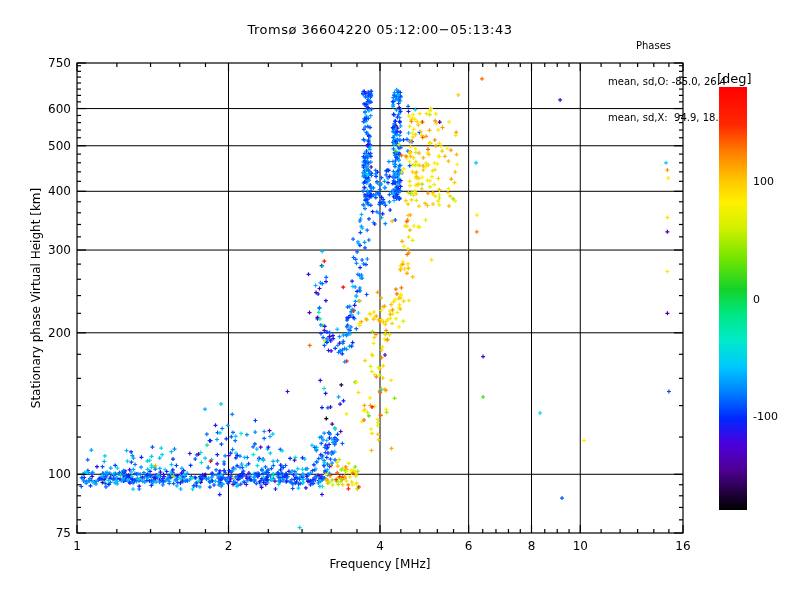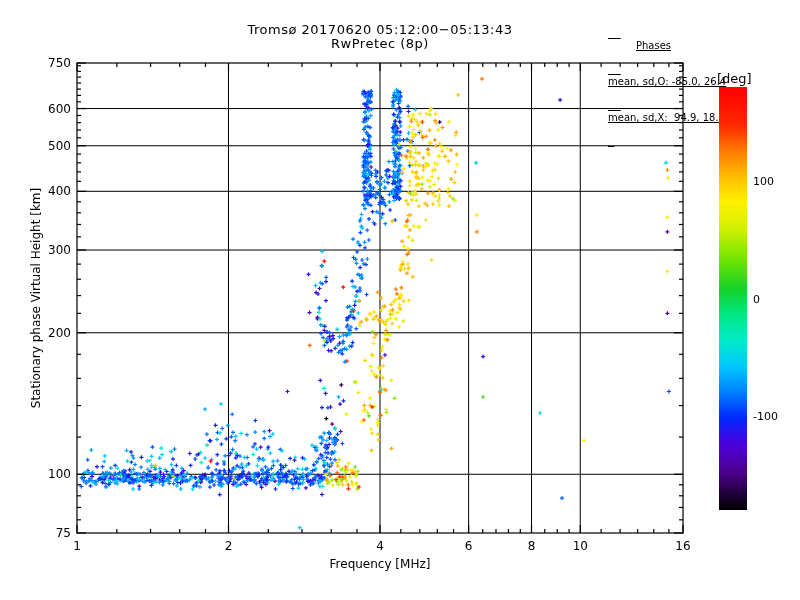--- a/index.html
+++ b/index.html
@@ -2,30 +2,29 @@
 <html><head>
 <meta charset="utf-8">
 <style>
   html,body{margin:0;padding:0;background:#ffffff;}
   .page{position:relative;width:800px;height:600px;background:#ffffff;overflow:hidden;
         font-family:"DejaVu Sans",sans-serif;color:#000;}
   .title{position:absolute;top:22px;left:77px;width:606px;text-align:center;
          font-size:13px;letter-spacing:0.5px;}
   .subtitle{position:absolute;top:36px;left:77px;width:606px;text-align:center;
          font-size:13px;letter-spacing:0.5px;}
-  .stats{position:absolute;top:16px;left:608px;font-size:10px;line-height:12px;white-space:pre;text-decoration:underline;}
+  .stats{position:absolute;top:16px;left:608px;font-size:10px;line-height:12px;white-space:pre;}
   .stats .hd{padding-left:28px;}
   svg{position:absolute;top:0;left:0;}
 </style>
 </head>
 <body>
 
 <div class="page">
-  <div class="title">Tromsø 20170620 05:12:00−05:13:43</div>
-  <div class="subtitle">RwPretec (8p)</div>
+  <div class="title">Tromsø 36604220 05:12:00−05:13:43</div>
   <div class="stats">
     <div class="hd">Phases</div>
     <div>mean, sd,O: -85.0, 26.4</div>
     <div>mean, sd,X:  94.9, 18.3</div>
   </div>
   <svg id="plot" width="800" height="600">
       <g stroke="#000" stroke-width="1">
         <line x1="228.5" x2="228.5" y1="63" y2="533"></line>
         <line x1="380" x2="380" y1="63" y2="533"></line>
         <line x1="468.62181885925514" x2="468.62181885925514" y1="63" y2="533"></line>

